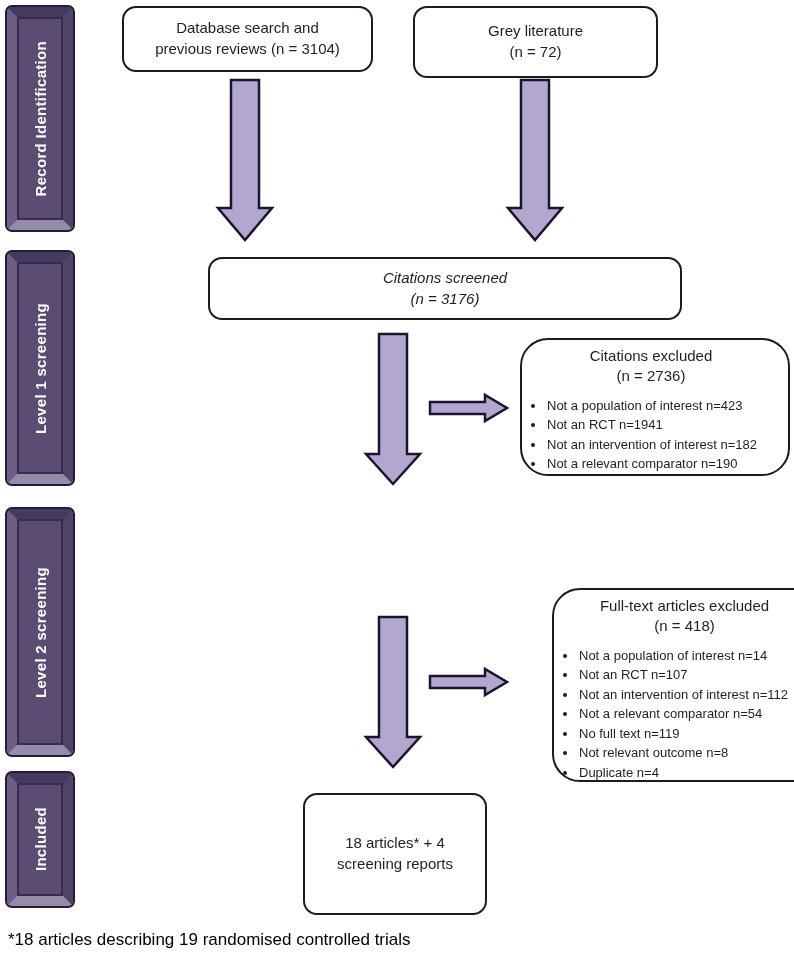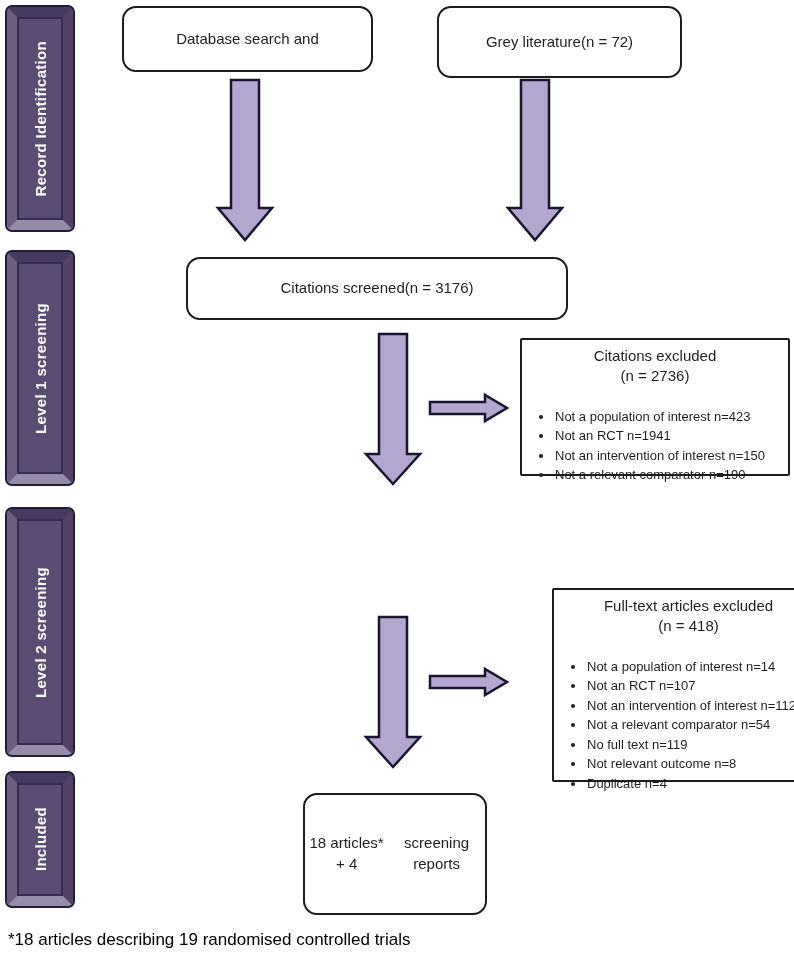--- a/index.html
+++ b/index.html
@@ -72,47 +72,47 @@
   #stage-3 { top: 507px; height: 250px; }
   #stage-4 { top: 771px; height: 137px; }
 
   
   .flow-box {
     position: absolute;
     background: var(--box-fill);
     border: 2.5px solid var(--box-border);
     border-radius: 14px;
     display: flex;
-    flex-direction: row;
+    flex-direction: column;
     align-items: center;
     justify-content: center;
     text-align: center;
     font-size: 15px;
     line-height: 1.38;
   }
   #box-database  { left: 122px; top: 6px;   width: 251px; height: 66px; }
-  #box-grey      { left: 413px; top: 6px;   width: 245px; height: 72px; margin-left: 24px; }
-  #box-screened  { left: 186px; top: 257px; width: 382px; height: 63px; }
+  #box-grey      { left: 413px; top: 6px;   width: 245px; height: 72px; }
+  #box-screened  { left: 208px; top: 257px; width: 474px; height: 63px; font-style: italic; }
   #box-assessed  { left: 303px; top: 508px; width: 184px; height: 94px; }
   #box-included  { left: 303px; top: 793px; width: 184px; height: 122px; }
 
   .excl-box {
     position: absolute;
     background: var(--box-fill);
     border: 2.5px solid var(--box-border);
-    border-radius: 2px;
-    padding: 6px 8px 4px 8px;
+    border-radius: 28px;
+    padding: 6px 8px 4px 0;
     text-align: center;
   }
   #box-citations-excluded { left: 520px; top: 338px; width: 270px; height: 138px; }
   #box-fulltext-excluded  { left: 552px; top: 588px; width: 273px; height: 194px; }
   .excl-title { font-size: 15px; line-height: 1.32; }
   .excl-count { font-size: 15px; line-height: 1.32; text-align: center; }
   .excl-list {
-    margin-top: 21px;
+    margin-top: 10px;
     text-align: left;
     list-style: disc;
     padding-left: 24px;
     font-size: 13px;
     line-height: 1.5;
   }
   .excl-list li { padding-left: 1px; }
 
   
   .arrow { position: absolute; overflow: visible; }
@@ -163,20 +163,21 @@
   </div>
   <div class="stage-bar" id="stage-4">
     <div class="stage-bevel"></div>
     <div class="stage-inner">
       <span class="stage-label">Included</span>
     </div>
   </div>
 
   <div class="flow-box" id="box-database">
     <span>Database search and</span>
+    <span>previous reviews (n = 3104)</span>
   </div>
   <div class="flow-box" id="box-grey">
     <span>Grey literature</span>
     <span>(n = 72)</span>
   </div>
 
   <svg class="arrow" id="arrow-database" width="54" height="160" viewBox="0 0 54 160">
     <polygon points="13,0 41,0 41,128 54,128 27,160 0,128 13,128"></polygon>
   </svg>
   <svg class="arrow" id="arrow-grey" width="54" height="160" viewBox="0 0 54 160">
@@ -195,21 +196,21 @@
   <svg class="arrow" id="arrow-excl-1" width="77" height="26" viewBox="0 0 77 26">
     <polygon points="0,7 55,7 55,0 77,13 55,26 55,19 0,19"></polygon>
   </svg>
 
   <div class="excl-box" id="box-citations-excluded">
     <div class="excl-title">Citations excluded</div>
     <div class="excl-count">(n = 2736)</div>
     <ul class="excl-list">
       <li>Not a population of interest n=423</li>
       <li>Not an RCT n=1941</li>
-      <li>Not an intervention of interest n=150</li>
+      <li>Not an intervention of interest n=182</li>
       <li>Not a relevant comparator n=190</li>
     </ul>
   </div>
 
 
   <svg class="arrow" id="arrow-assessed" width="54" height="150" viewBox="0 0 54 150">
     <polygon points="13,0 41,0 41,120 54,120 27,150 0,120 13,120"></polygon>
   </svg>
 
   <svg class="arrow" id="arrow-excl-2" width="77" height="26" viewBox="0 0 77 26">

